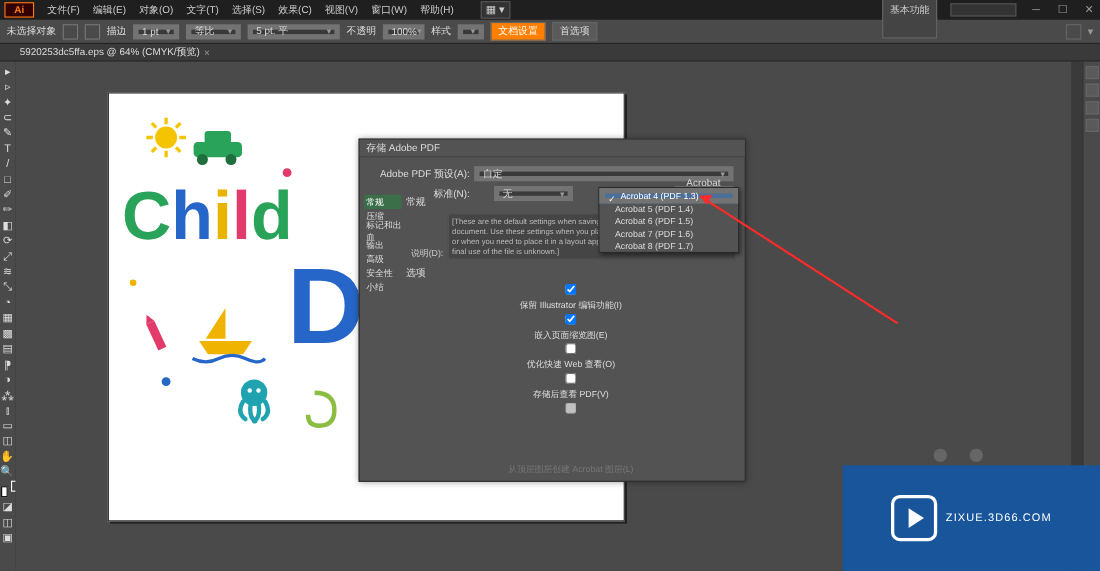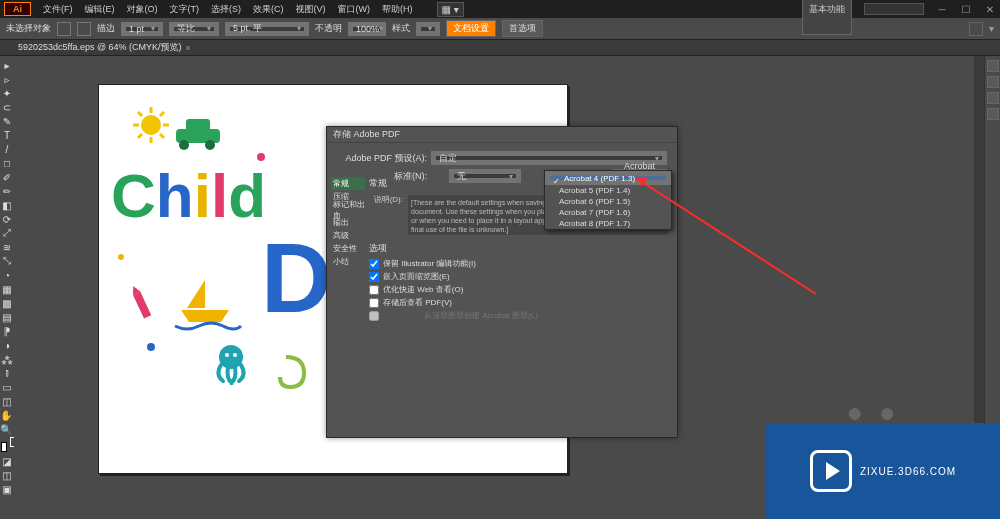--- a/index.html
+++ b/index.html
@@ -43,21 +43,21 @@
     .sel{ background:#3a3a3a; border:5px solid #737373; height:14px; flex:1; color:#ddd; font-size:9px; padding:0 3px; display:flex; align-items:center; justify-content:space-between;text-align:right;}
     .sel .caret{ font-size:8px; color:#999;}
     .split{ display:flex; gap:22px;}
     .sidebartabs{ position:absolute; left:4px; top:50px; width:34px; display:flex; flex-direction:column; gap:0;}
     .sidetab{ height:13px; font-size:8px; color:#ddd; padding-left:2px; display:flex; align-items:center;}
     .sidetab.active{ background:#3a6f4a; color:#fff;}
     .content-area{ position:absolute; left:42px; top:50px; right:8px; }
     .section-hdr{ font-size:9px; color:#ddd; margin-bottom:4px;}
     .descbox{ background:#454545; border:1px solid #555; padding:3px; font-size:7px; color:#bbb; height:42px; overflow:hidden; line-height:9px;}
     .opts-hdr{ font-size:9px; color:#ddd; margin:6px 0 3px;}
-    .chk{ display:flex; align-items:center; gap:4px; font-size:8px; color:#ddd; margin:2px 0;}
+    .chk{ display:flex; align-items:center; gap:4px; font-size:8px; color:#ddd; margin:2px 0;flex-direction:column;}
     .chk input{ width:10px; height:10px;}
     .chk.disabled{ color:#777;gap:45px;}
     .dlg-foot{ position:absolute; right:10px; bottom:8px; display:flex; gap:6px;}
     .dlgbtn{ background:#6a6a6a; border:1px solid #888; color:#eee; font-size:9px; padding:2px 12px; min-width:56px; text-align:center;}
     
     .dropdown{ position:absolute; left:544px; top:170px; width:128px; background:#535353; border:1px solid #2a2a2a; box-shadow:2px 2px 4px rgba(0,0,0,.5);}
     .dditem{ font-size:8px; color:#ddd; padding:1px 4px 1px 14px; position:relative;}
     .dditem.sel{ background:#4a6f9a; color:#fff;}
     .dditem .check{ position:absolute; left:3px; top:1px; font-size:8px;}
     
@@ -276,21 +276,21 @@
     <div class="sidetab">压缩</div>
     <div class="sidetab">标记和出血</div>
     <div class="sidetab">输出</div>
     <div class="sidetab">高级</div>
     <div class="sidetab">安全性</div>
     <div class="sidetab">小结</div>
   </div>
 
   <div class="content-area">
     <div class="section-hdr">常规</div>
-    <div style="display:flex; gap:4px; align-items:flex-start;">
+    <div style="display:flex; gap:4px; align-items:flex-end;">
       <span style="font-size:8px;width:34px;text-align:right;">说明(D):</span>
       <div class="descbox" style="flex:1;">[These are the default settings when saving an Illustrator file as an Adobe PDF document. Use these settings when you plan on editing the file again in Illustrator, or when you need to place it in a layout application such as InDesign, or when the final use of the file is unknown.]</div>
     </div>
     <div class="opts-hdr">选项</div>
     <label class="chk">
         <input type="checkbox" checked="" style="">
         <span>保留 Illustrator 编辑功能(I)</span>
       </label>
     <label class="chk">
         <input type="checkbox" checked="" style="">

